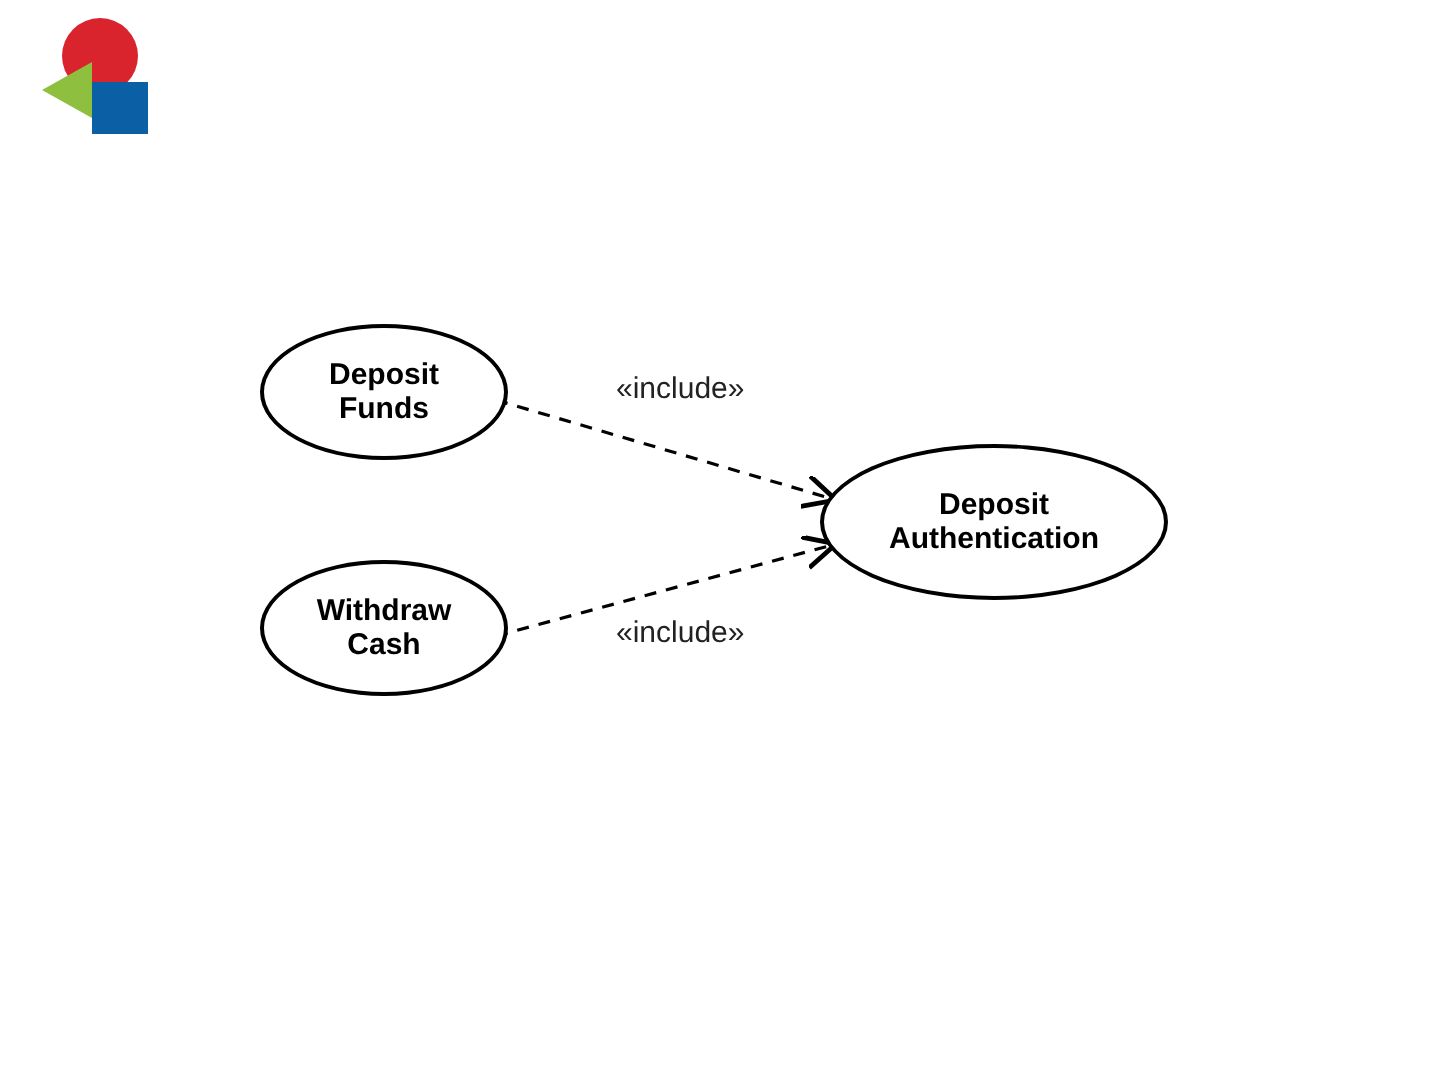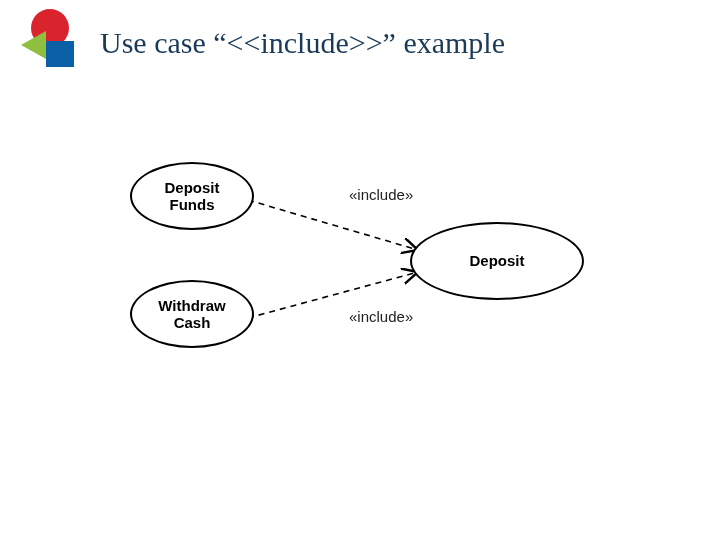--- a/index.html
+++ b/index.html
@@ -1,35 +1,34 @@
 <!DOCTYPE html>
 <html><head>
 <meta charset="utf-8">
 <style>
   html,body{margin:0;padding:0;width:720px;height:540px;background:#fff;font-family:Arial,Helvetica,sans-serif;}
   .slide{position:relative;width:720px;height:540px;}
   .logo{position:absolute;left:14px;top:6px;width:70px;height:70px;}
   .title{position:absolute;left:100px;top:26px;font-family:"Times New Roman",serif;font-size:30px;color:#1b3a57;}
   .diagram{position:absolute;left:130px;top:150px;width:460px;height:230px;}
   .ellipse{position:absolute;border:2px solid #000;border-radius:50%;background:#fff;display:flex;align-items:center;justify-content:center;text-align:center;font-weight:bold;font-size:15px;line-height:1.15;}
-  .lbl{position:absolute;font-family:Arial,Helvetica,sans-serif;font-size:15px;color:#222;margin-left:41px;}
+  .lbl{position:absolute;font-family:Arial,Helvetica,sans-serif;font-size:15px;color:#222;}
   svg.connectors{position:absolute;left:0;top:0;}
 </style>
 </head>
 <body>
 
 <div class="slide">
 
   <svg class="logo" viewBox="0 0 70 70">
     <circle cx="36" cy="22" r="19" fill="#d9242e"></circle>
     <polygon points="7,39 32,25 32,53" fill="#8fbf3f"></polygon>
     <rect x="32" y="35" width="28" height="26" fill="#0a5fa5"></rect>
   </svg>
 
-  <div class="title">Use case “&lt;&lt;include&gt;&gt;” example</div>
 
   <div class="diagram">
 
     <svg class="connectors" width="460" height="230">
       <defs>
         <marker id="arrow" markerWidth="12" markerHeight="12" refX="10" refY="5" orient="auto">
           <path d="M0,0 L10,5 L0,10" fill="none" stroke="#000" stroke-width="1.5"></path>
         </marker>
       </defs>
       <line x1="118" y1="50" x2="288" y2="100" stroke="#000" stroke-width="1.6" stroke-dasharray="6 5" marker-end="url(#arrow)"></line>
@@ -46,20 +45,21 @@
     <div class="ellipse" style="left:0px;top:12px;width:120px;height:64px;">
       <div>
         <span>Deposit</span><br>
         <span>Funds</span>
       </div>
     </div>
 
     <div class="ellipse" style="left:280px;top:72px;width:170px;height:74px;">
       <div>
         <span>Deposit</span><br>
+        <span>Authentication</span>
       </div>
     </div>
 
     <div class="lbl" style="left:178px;top:36px;">«include»</div>
     <div class="lbl" style="left:178px;top:158px;">«include»</div>
 
   </div>
 </div>
 
 </body></html>

